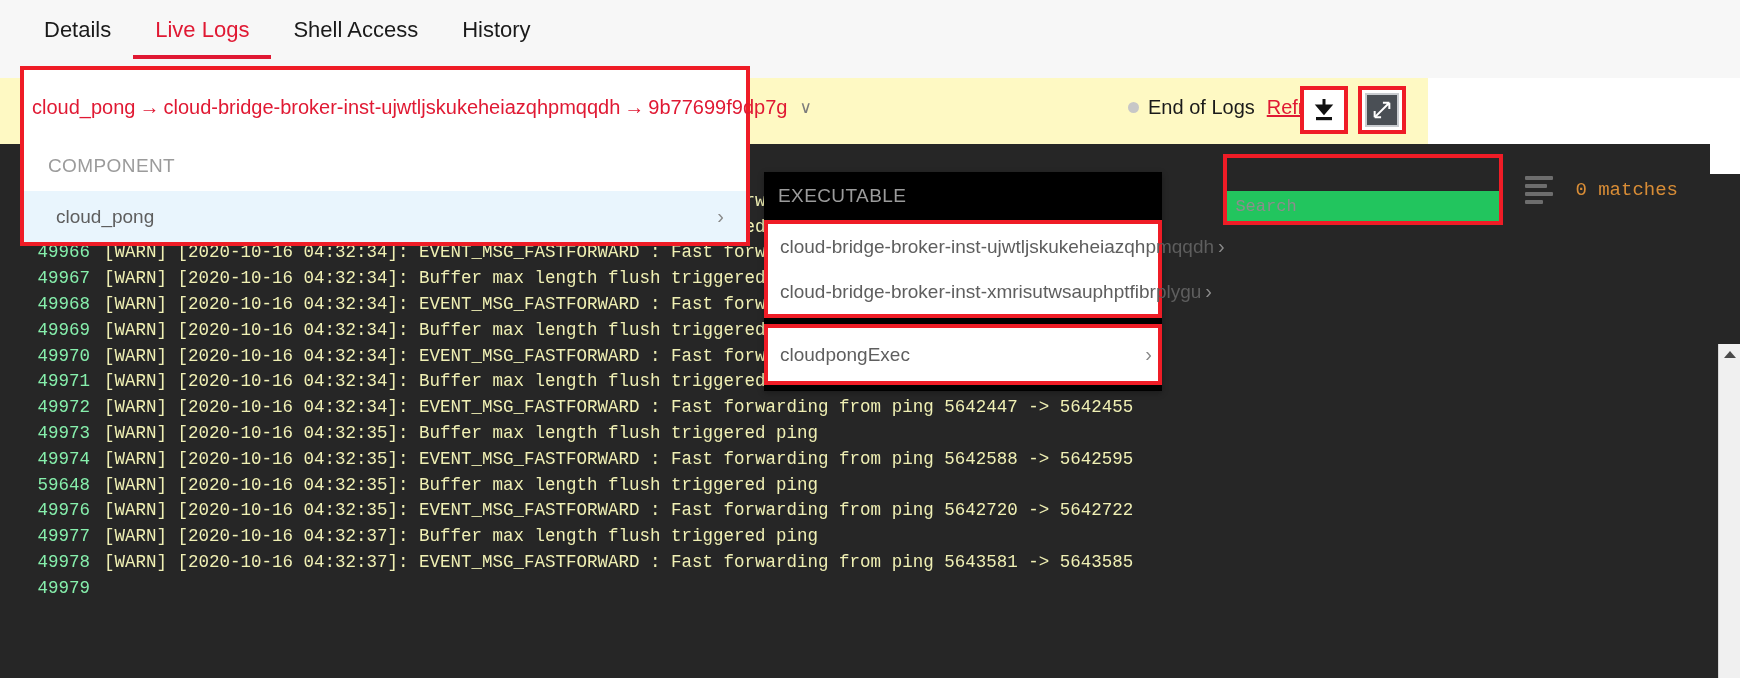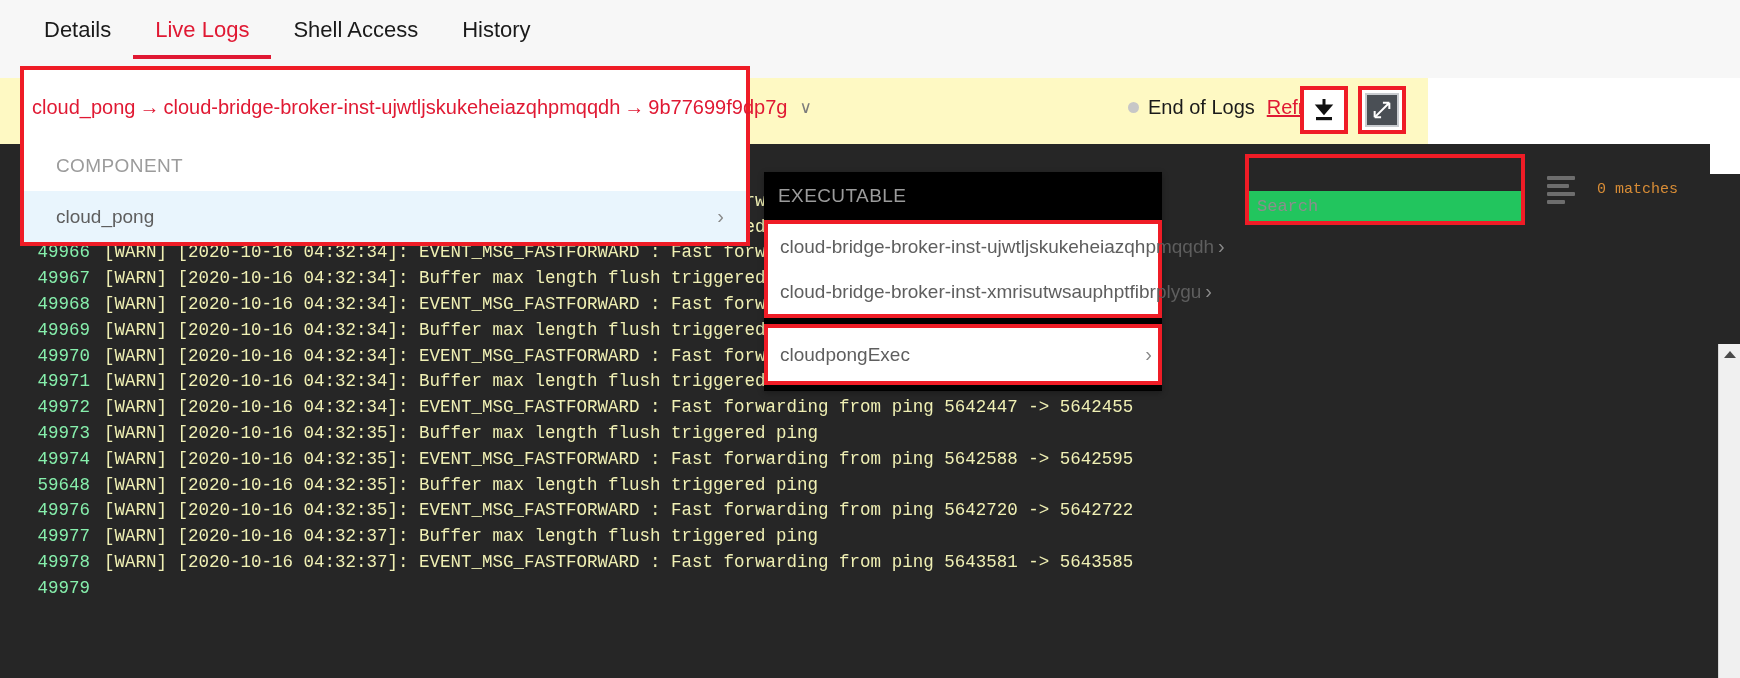--- a/index.html
+++ b/index.html
@@ -151,21 +151,21 @@
     height: 4px;
     background: #6d6d6d;
     border-radius: 1px;
   }
   .wrap-icon span:nth-child(1) { width: 28px; }
   .wrap-icon span:nth-child(2) { width: 22px; }
   .wrap-icon span:nth-child(3) { width: 28px; }
   .wrap-icon span:nth-child(4) { width: 18px; }
   .matches {
     color: #d98d36;
-    font-size: 15px;
+    font-size: 19px;
     font-family: "Liberation Mono", monospace;
     white-space: nowrap;
   }
 
   
   .loglines {
     position: absolute;
     left: 0; top: 44px;
     right: 0; bottom: 0;
     font-family: "Liberation Mono", monospace;
@@ -231,25 +231,24 @@
   }
   .bc-arrow { color: #e01933; padding: 0 4px; }
   .bc-caret {
     margin-left: auto;
     color: #7c7c7c;
     font-size: 17px;
     padding-left: 12px;
   }
   .bc-list { background: #ffffff; }
   .bc-section-label {
-    padding: 14px 0 14px 16px;
+    padding: 14px 0 14px 24px;
     font-size: 19px;
     color: #9b9b9b;
     letter-spacing: 0.4px;
-    margin-left: 16px;
   }
   .bc-item {
     padding: 14px 22px 14px 32px;
     font-size: 19px;
     color: #5e5e5e;
     background: #e9f5fd;
     display: flex;
     align-items: center;
     cursor: pointer;
   }

